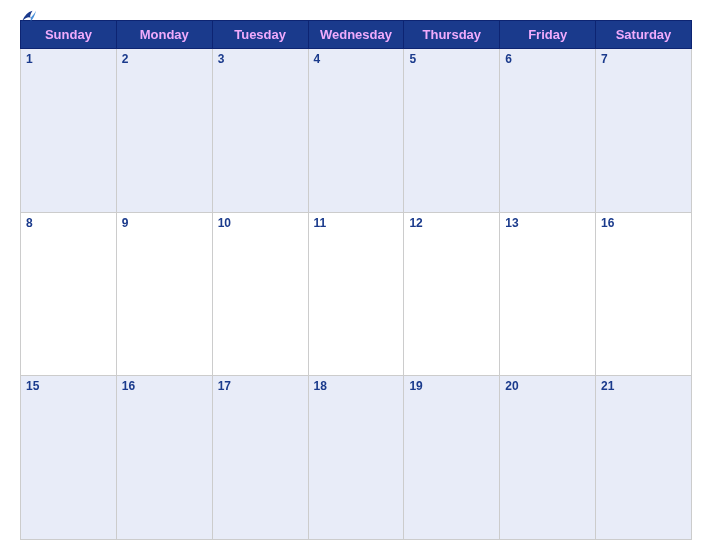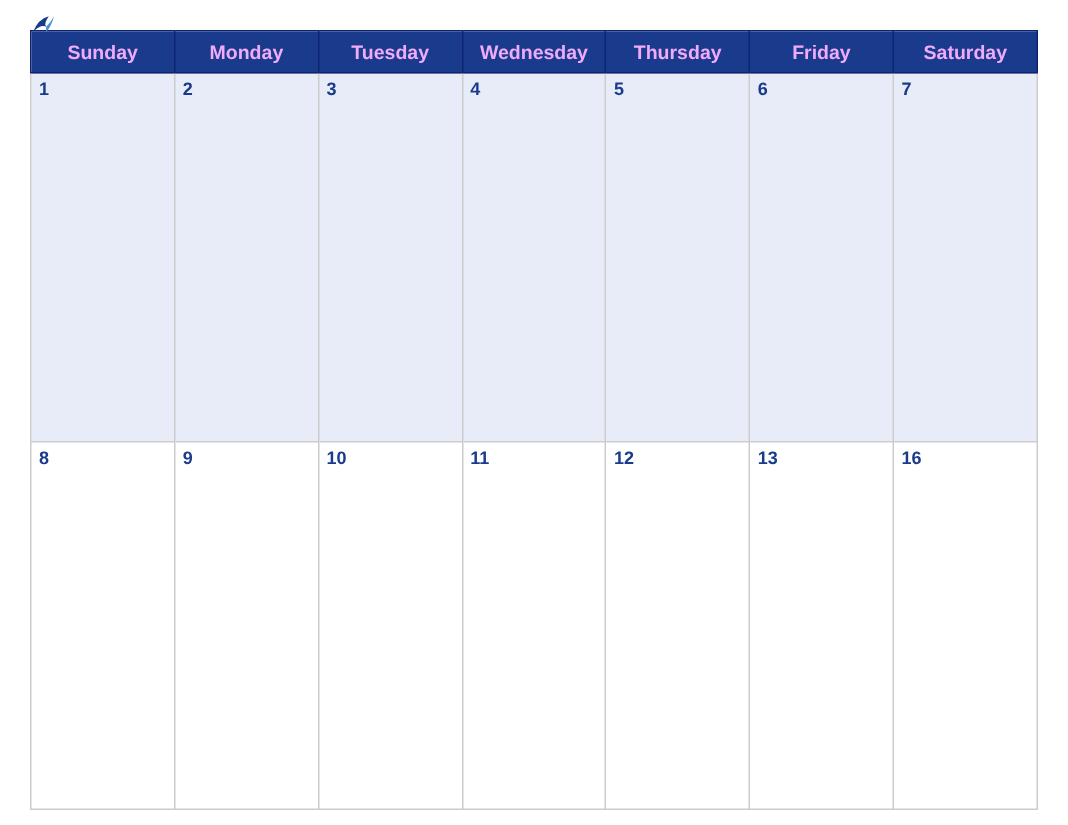--- a/index.html
+++ b/index.html
@@ -140,14 +140,23 @@
       </tr>
       <tr>
         <td><span class="date-num">8</span></td>
         <td><span class="date-num">9</span></td>
         <td><span class="date-num">10</span></td>
         <td><span class="date-num">11</span></td>
         <td><span class="date-num">12</span></td>
         <td><span class="date-num">13</span></td>
         <td><span class="date-num">16</span></td>
       </tr>
+      <tr>
+        <td><span class="date-num">15</span></td>
+        <td><span class="date-num">16</span></td>
+        <td><span class="date-num">17</span></td>
+        <td><span class="date-num">18</span></td>
+        <td><span class="date-num">19</span></td>
+        <td><span class="date-num">20</span></td>
+        <td><span class="date-num">21</span></td>
+      </tr>
     </tbody>
 </table>
 
 </body></html>

